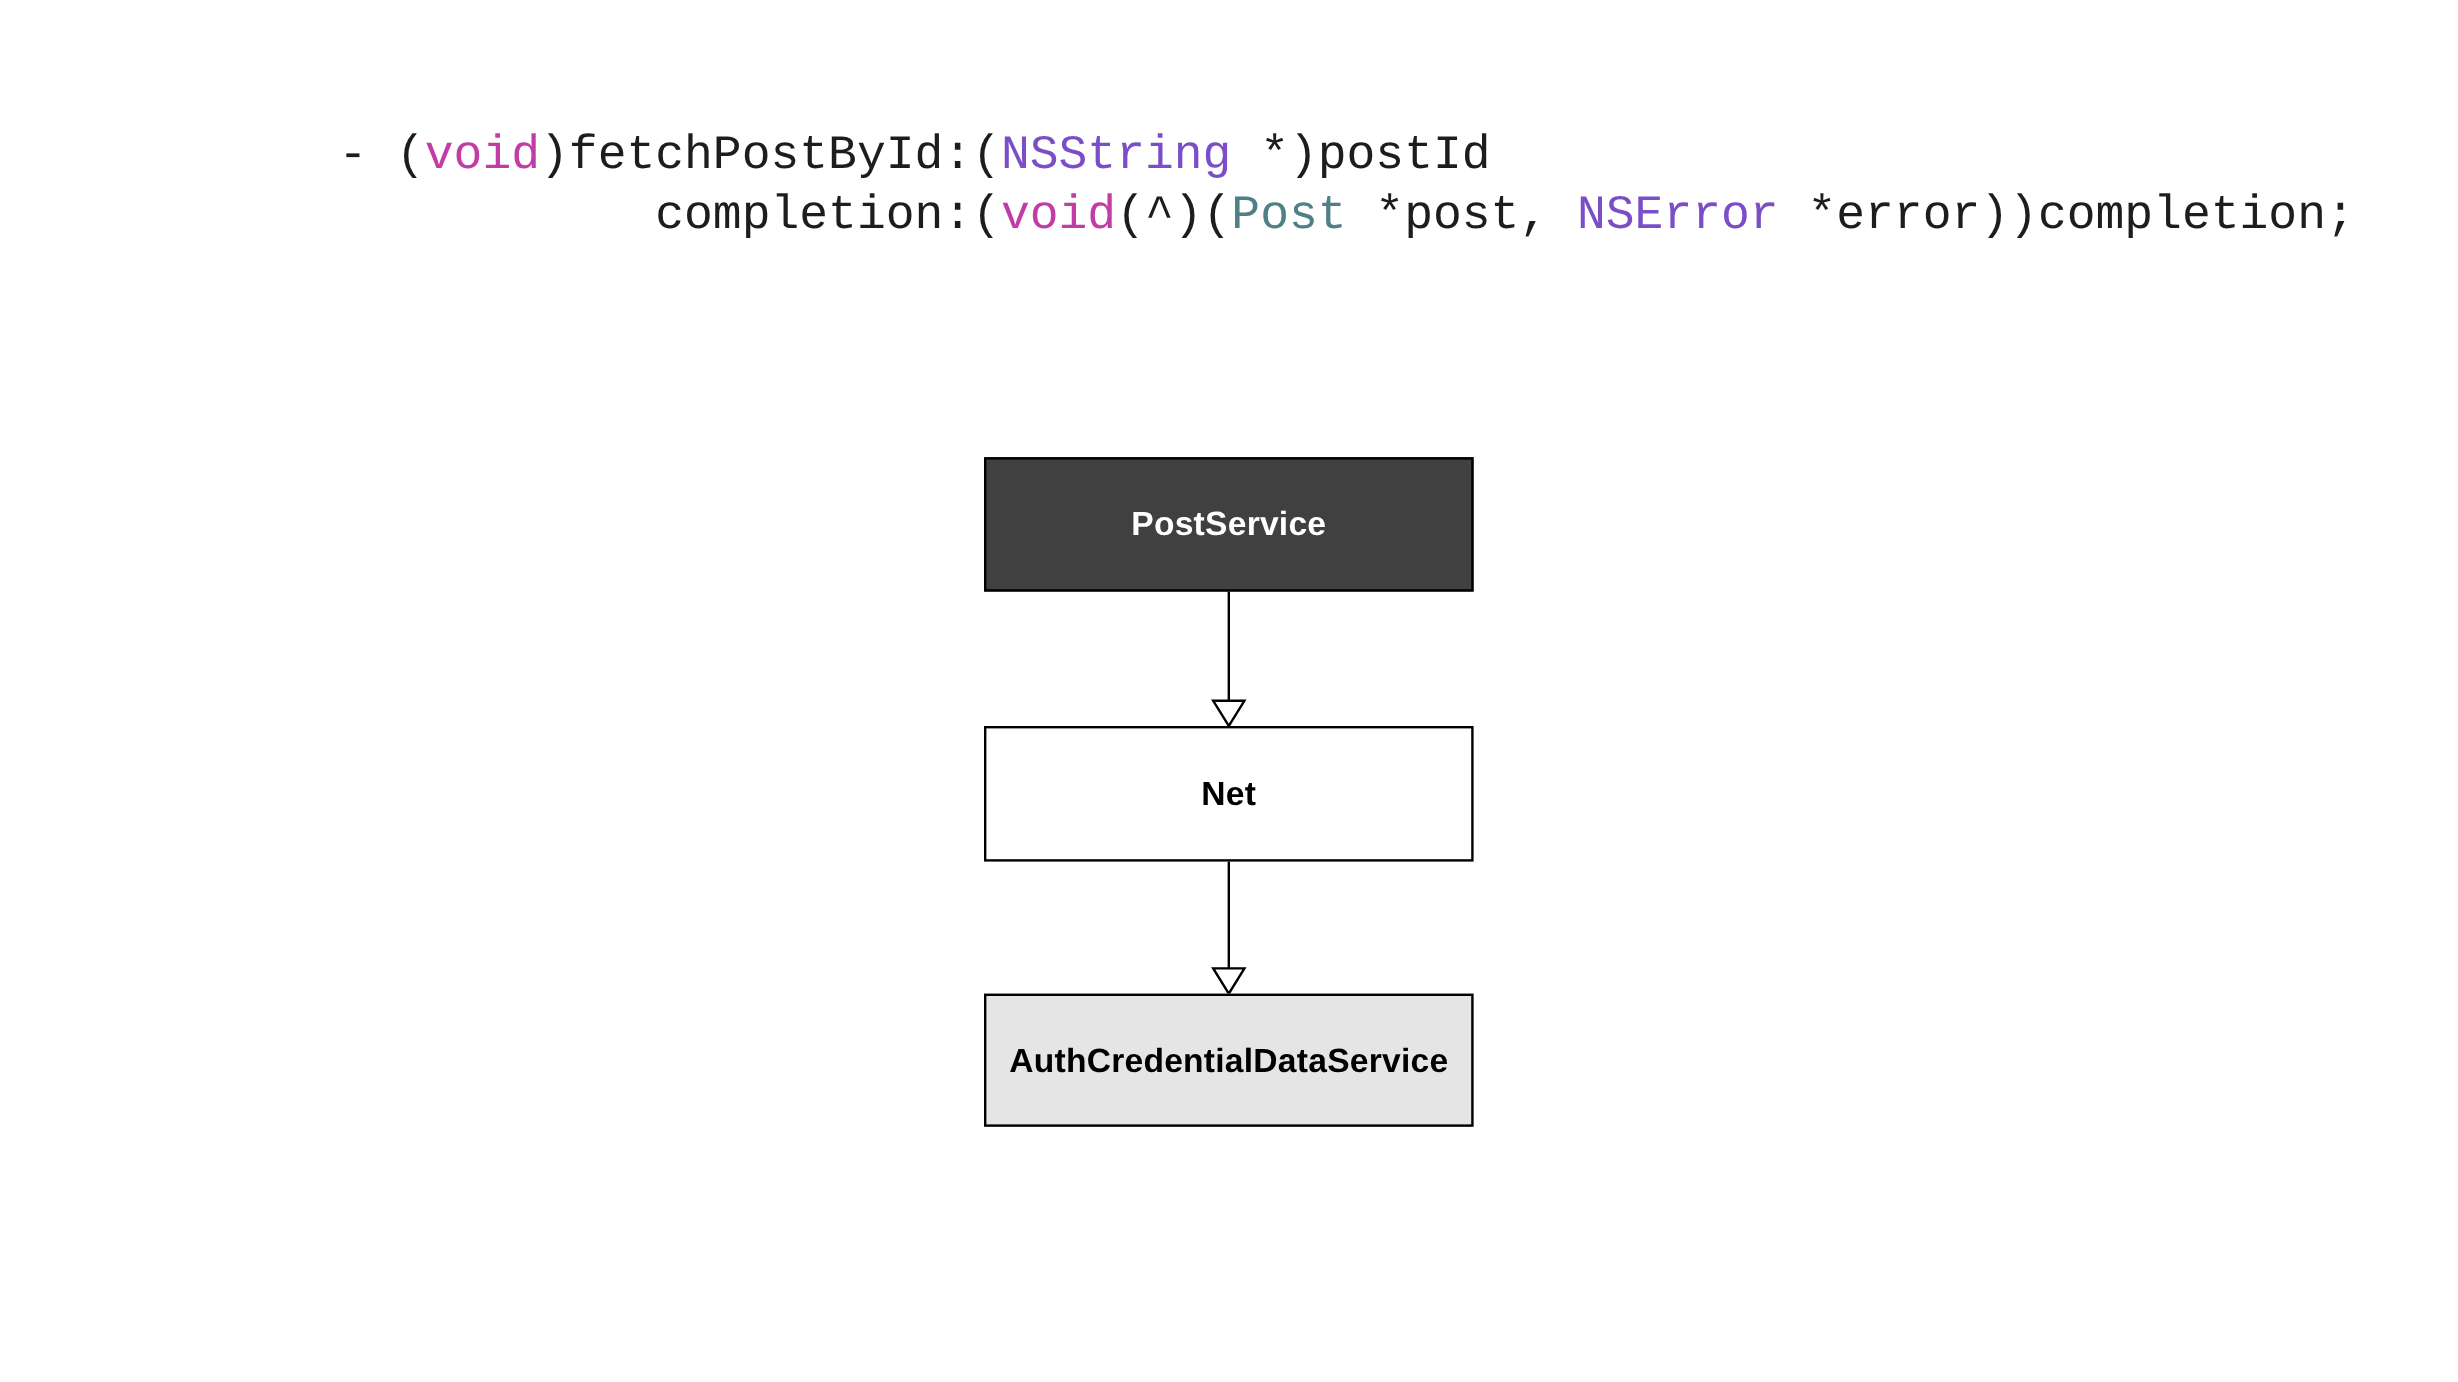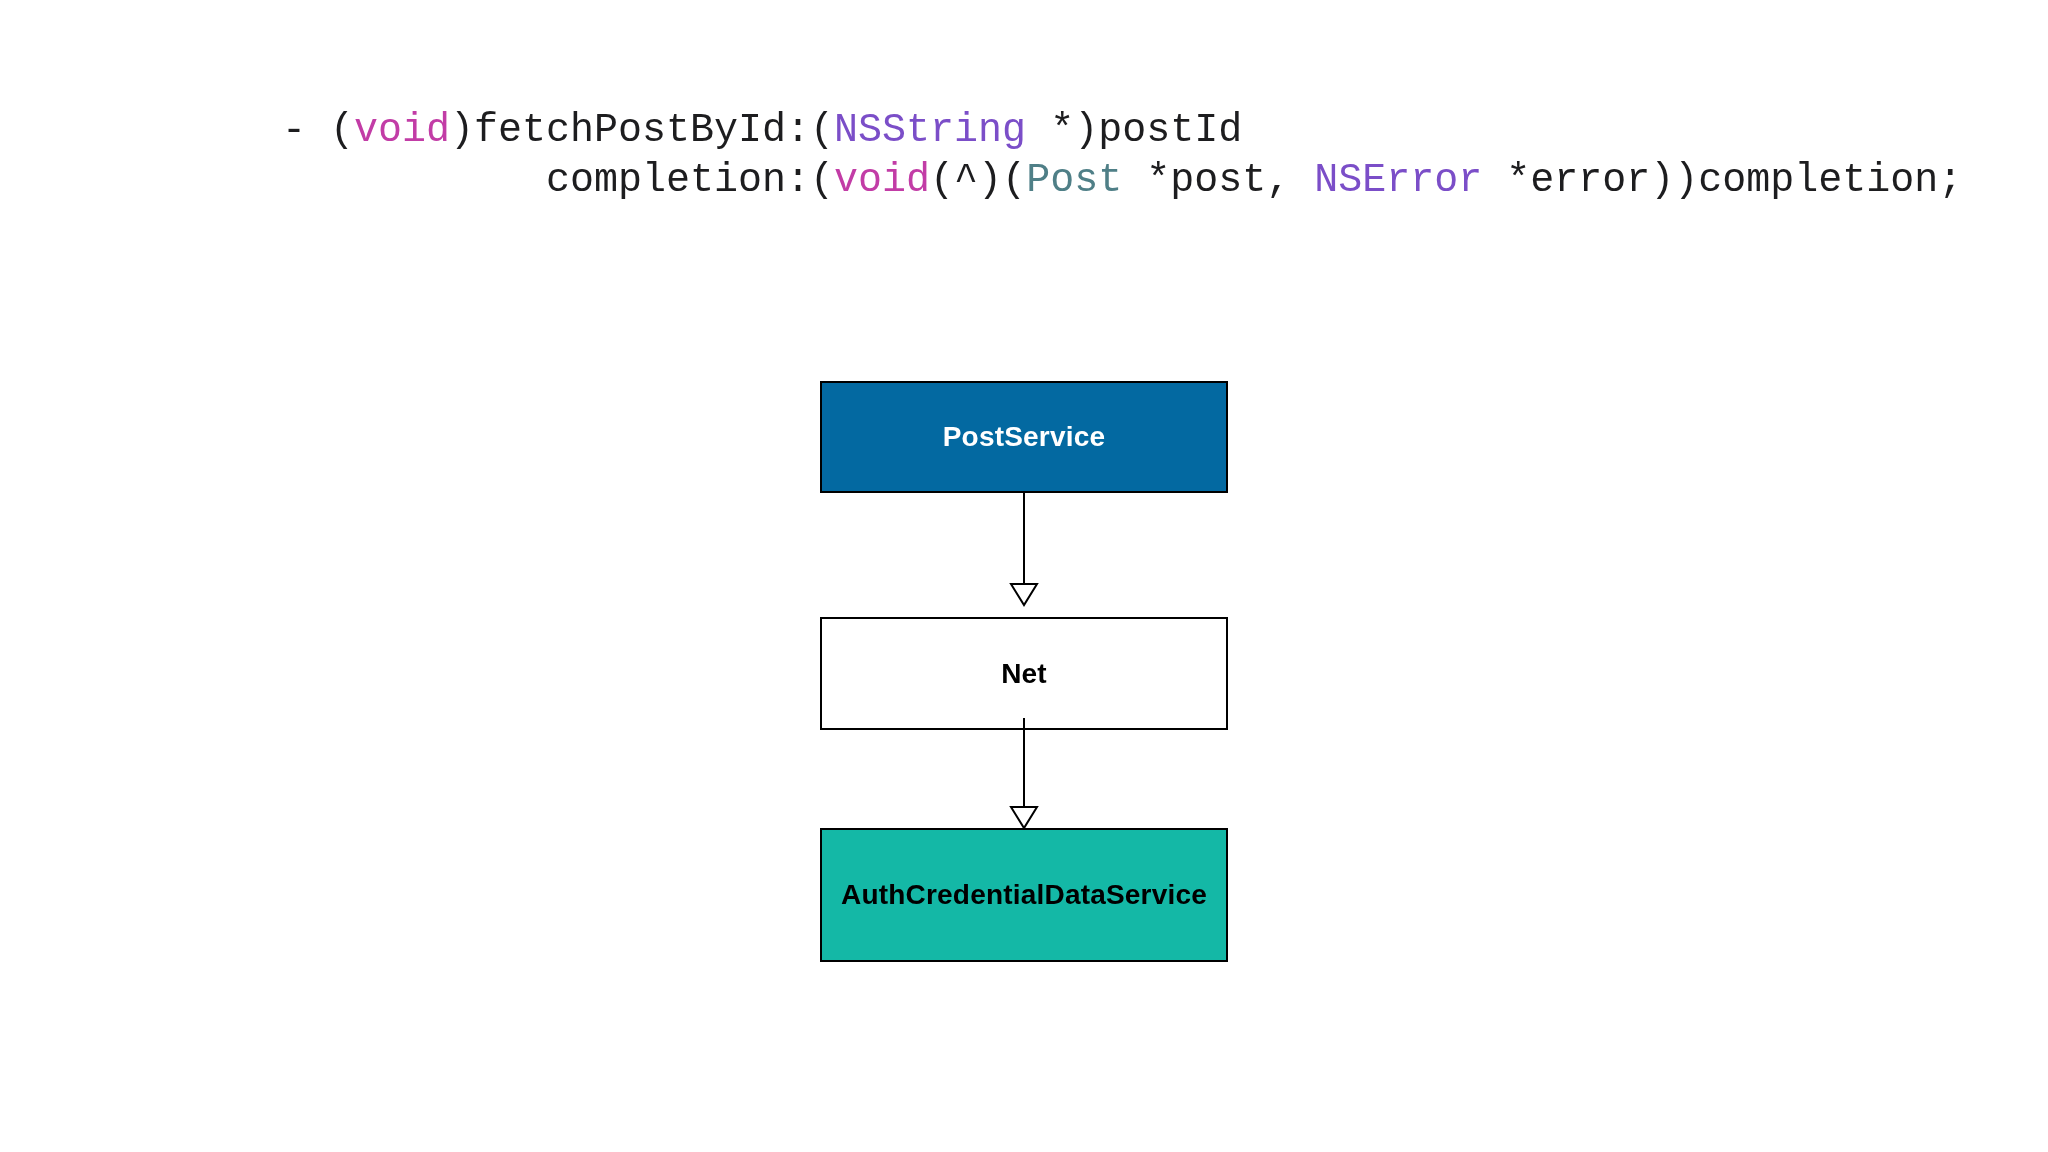--- a/index.html
+++ b/index.html
@@ -39,34 +39,33 @@
     display: flex;
     align-items: center;
     justify-content: center;
     font-weight: bold;
     font-size: 28px;
     letter-spacing: 0.2px;
   }
   .node-postservice {
     top: 381px;
     height: 112px;
-    background: #0369a1;
+    background: #404040;
     color: #ffffff;
   }
   .node-net {
     top: 605px;
     height: 113px;
     background: #ffffff;
     color: #000000;
-    margin-top: 12px;
   }
   .node-auth {
     top: 828px;
-    height: 134px;
-    background: #14b8a6;
+    height: 111px;
+    background: #e5e5e5;
     color: #000000;
   }
   .edge-svg {
     position: absolute;
     left: 1000px;
     overflow: visible;
   }
   .edge-1 { top: 493px; }
   .edge-2 { top: 718px; }
 </style>

